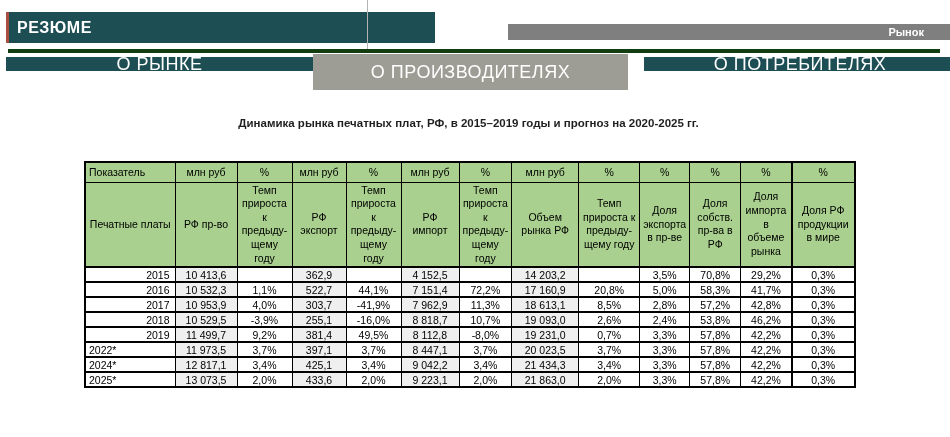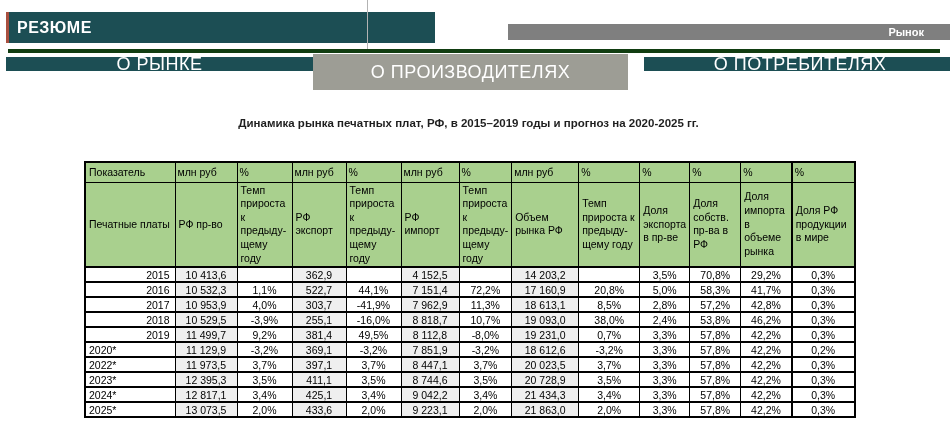--- a/index.html
+++ b/index.html
@@ -66,20 +66,21 @@
     border:2px solid #000;
     font-size:10.5px;color:#000;margin-top:16px;
   }
   table.mkt td,table.mkt th{
     border:1px solid #000;
     padding:0 2px;overflow:hidden;white-space:nowrap;
     font-weight:normal;box-sizing:border-box;
   }
   table.mkt thead td{
     background:var(--header_green,#a9d08e);
+    text-align:center;
   }
   table.mkt tr.unit-row td{height:20px;}
   table.mkt tr.unit-row td:first-child{text-align:left;padding-left:3px;}
   table.mkt tr.desc-row td{
     height:70px;white-space:normal;line-height:1.3;
     vertical-align:middle;padding:1px 3px;
     border-bottom:2px solid #000;
   }
   table.mkt tbody td{height:15px;text-align:center;border-bottom:2px solid #000;}
   table.mkt tbody td.gray{background:var(--cell_gray,#efefef);}
@@ -206,21 +207,21 @@
         </tr>
         <tr>
           <td class="yr-r">2018</td>
           <td class="gray">10 529,5</td>
           <td>-3,9%</td>
           <td class="gray">255,1</td>
           <td>-16,0%</td>
           <td class="gray">8 818,7</td>
           <td>10,7%</td>
           <td class="gray">19 093,0</td>
-          <td>38,0%</td>
+          <td>2,6%</td>
           <td>2,4%</td>
           <td>53,8%</td>
           <td>46,2%</td>
           <td class="thickL">0,3%</td>
         </tr>
         <tr>
           <td class="yr-r">2019</td>
           <td class="gray">11 499,7</td>
           <td>9,2%</td>
           <td class="gray">381,4</td>
@@ -228,65 +229,35 @@
           <td class="gray">8 112,8</td>
           <td>-8,0%</td>
           <td class="gray">19 231,0</td>
           <td>0,7%</td>
           <td>3,3%</td>
           <td>57,8%</td>
           <td>42,2%</td>
           <td class="thickL">0,3%</td>
         </tr>
         <tr>
-          <td class="yr-l">2020*</td>
-          <td class="gray">11 129,9</td>
-          <td>-3,2%</td>
-          <td class="gray">369,1</td>
-          <td>-3,2%</td>
-          <td class="gray">7 851,9</td>
-          <td>-3,2%</td>
-          <td class="gray">18 612,6</td>
-          <td>-3,2%</td>
-          <td>3,3%</td>
-          <td>57,8%</td>
-          <td>42,2%</td>
-          <td class="thickL">0,2%</td>
-        </tr>
-        <tr>
           <td class="yr-l">2022*</td>
           <td class="gray">11 973,5</td>
           <td>3,7%</td>
           <td class="gray">397,1</td>
           <td>3,7%</td>
           <td class="gray">8 447,1</td>
           <td>3,7%</td>
           <td class="gray">20 023,5</td>
           <td>3,7%</td>
           <td>3,3%</td>
           <td>57,8%</td>
           <td>42,2%</td>
           <td class="thickL">0,3%</td>
         </tr>
         <tr>
-          <td class="yr-l">2023*</td>
-          <td class="gray">12 395,3</td>
-          <td>3,5%</td>
-          <td class="gray">411,1</td>
-          <td>3,5%</td>
-          <td class="gray">8 744,6</td>
-          <td>3,5%</td>
-          <td class="gray">20 728,9</td>
-          <td>3,5%</td>
-          <td>3,3%</td>
-          <td>57,8%</td>
-          <td>42,2%</td>
-          <td class="thickL">0,3%</td>
-        </tr>
-        <tr>
           <td class="yr-l">2024*</td>
           <td class="gray">12 817,1</td>
           <td>3,4%</td>
           <td class="gray">425,1</td>
           <td>3,4%</td>
           <td class="gray">9 042,2</td>
           <td>3,4%</td>
           <td class="gray">21 434,3</td>
           <td>3,4%</td>
           <td>3,3%</td>

